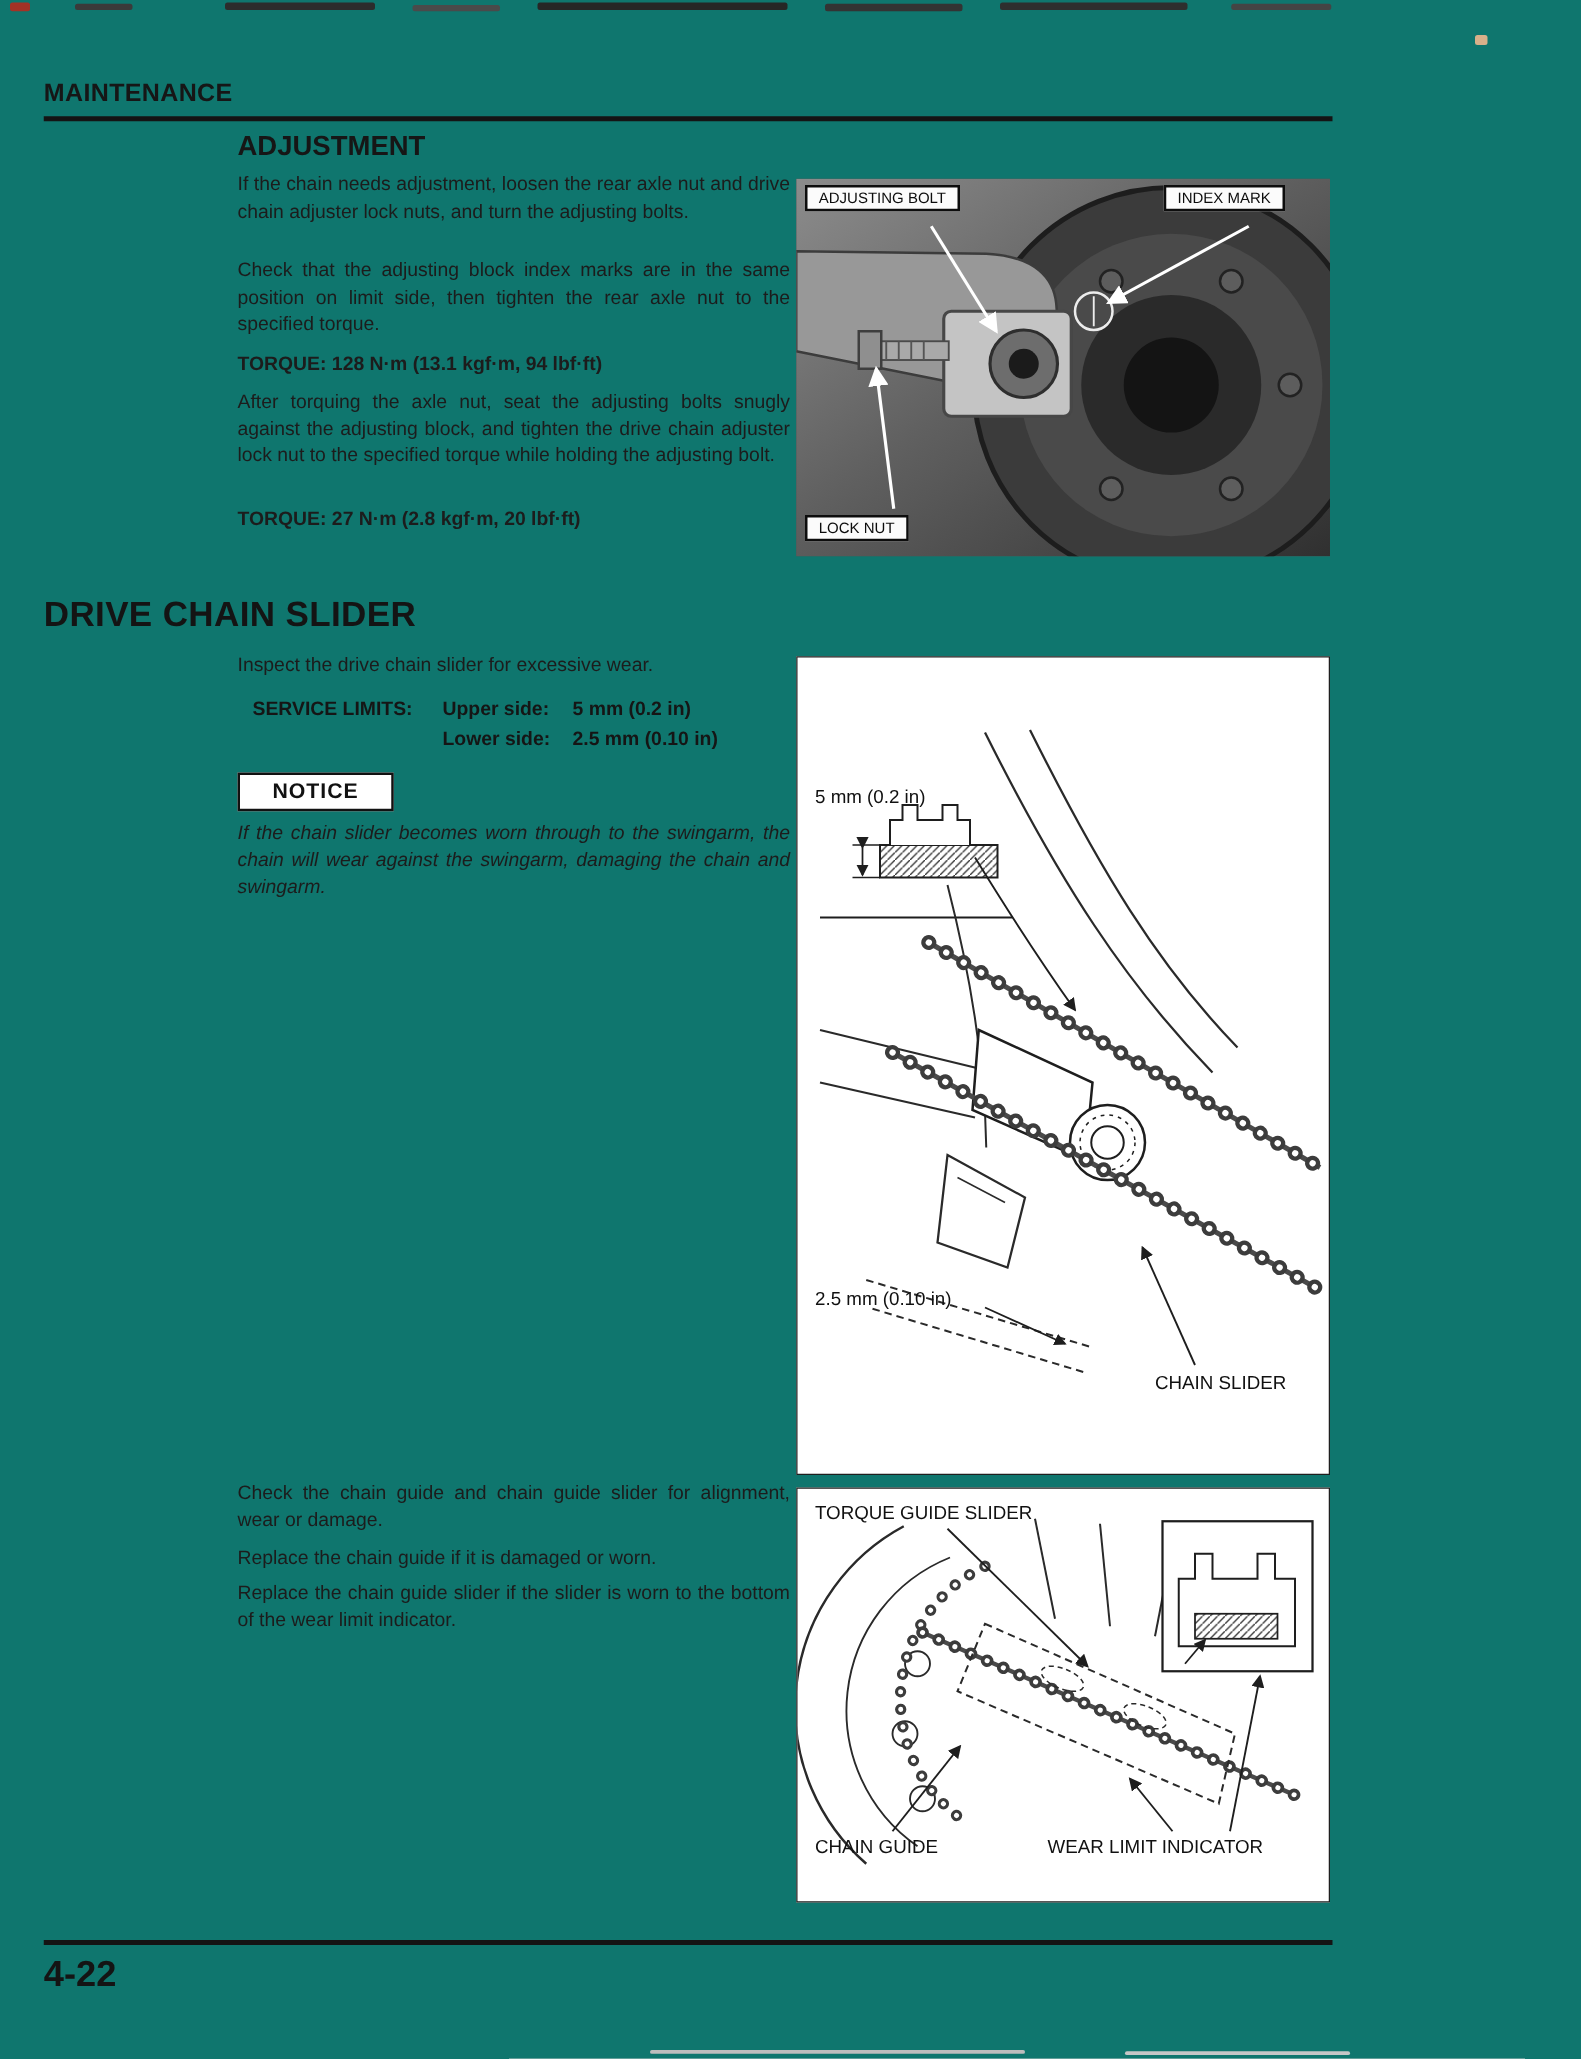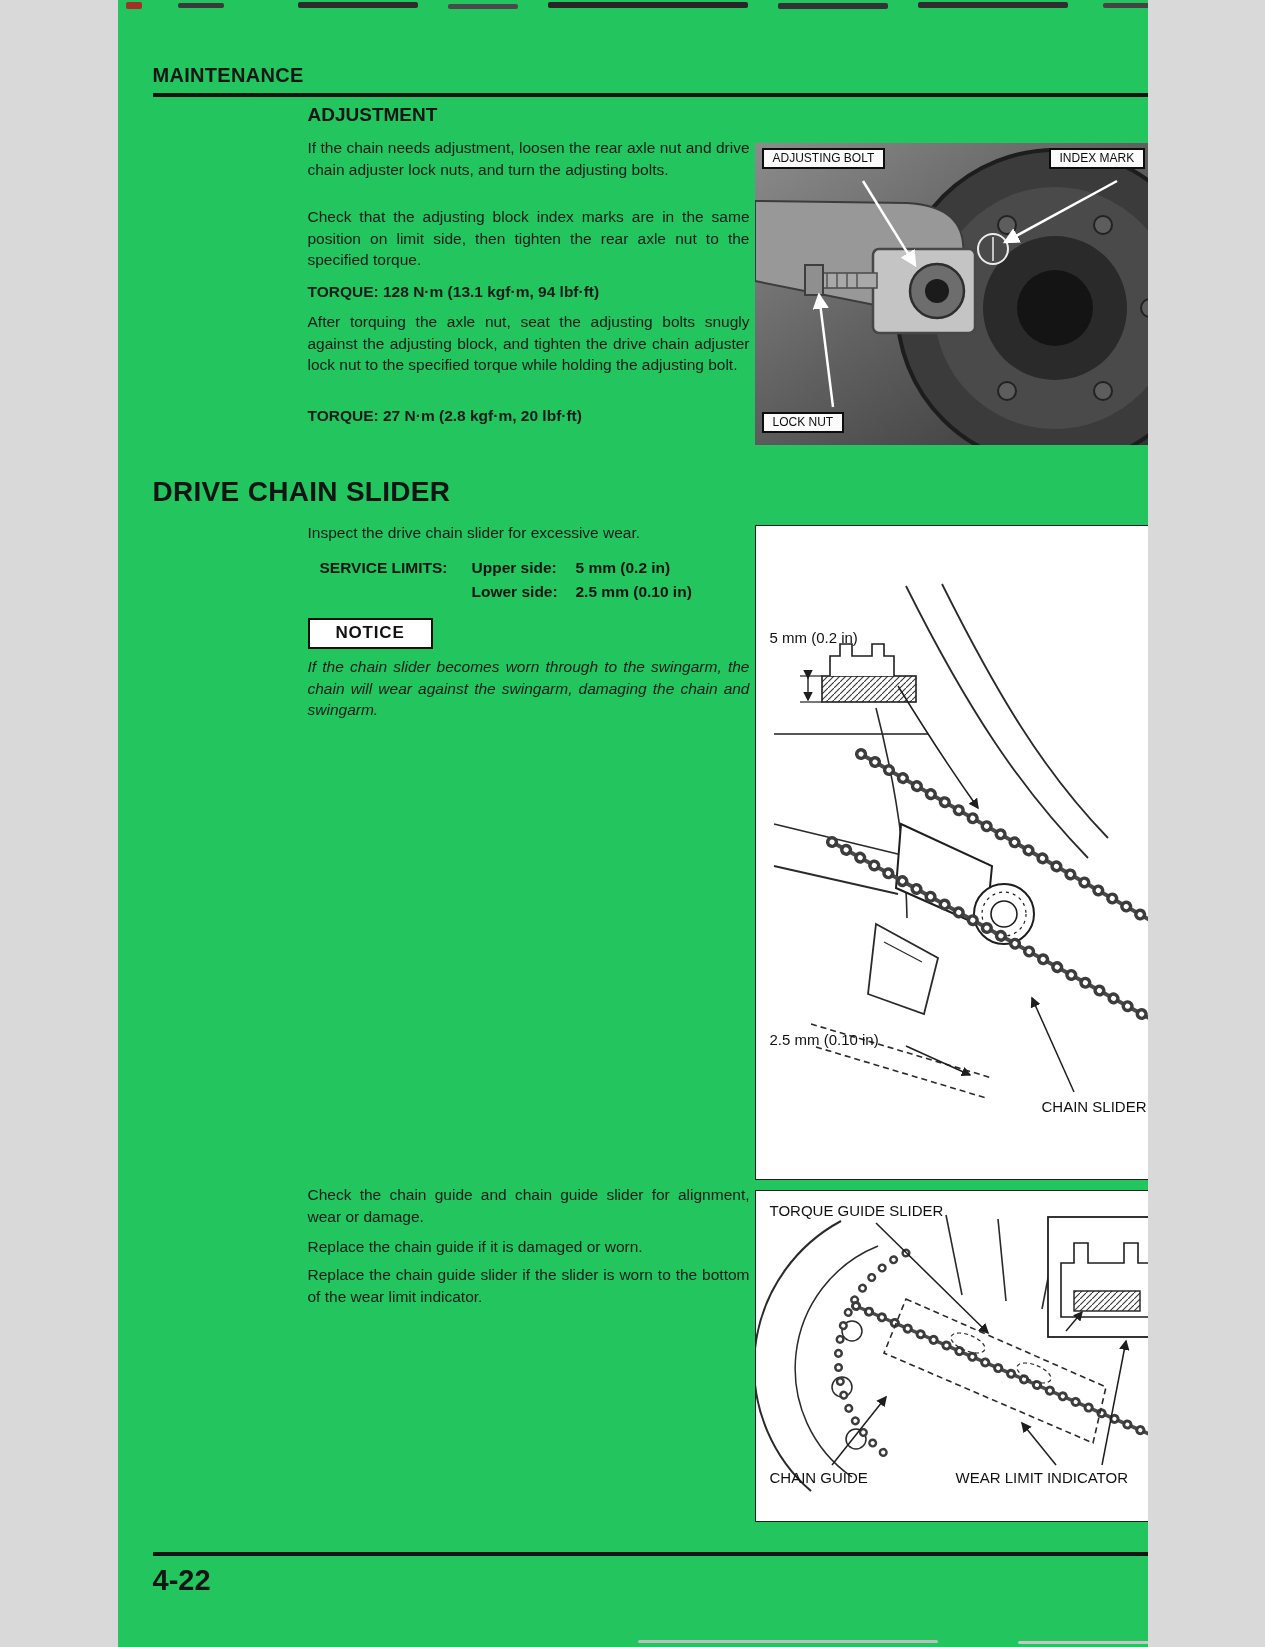--- a/index.html
+++ b/index.html
@@ -1,24 +1,24 @@
 <!DOCTYPE html>
 <html><head>
 <meta charset="utf-8">
 <style>
   * { margin:0; padding:0; box-sizing:border-box; }
   html,body { background:#d9d9d9; }
   .page {
-    position:relative; width:1030px; height:1647px; margin:0 auto;
-    background:#22c55e; overflow:hidden;
+    position:relative; width:1265px; height:1647px; margin:0 auto;
+    background:#0f766e; overflow:hidden;
     font-family:"Liberation Sans","DejaVu Sans",sans-serif; color:#1a1a1a;
   }
   .rule { position:absolute; background:#141414; height:4px; }
   .hdr-title { position:absolute; font-size:20px; font-weight:bold; letter-spacing:0.3px; color:#161616; }
-  .sec-title { position:absolute; font-size:19px; font-weight:bold; color:#161616; }
+  .sec-title { position:absolute; font-size:22px; font-weight:bold; color:#161616; }
   .big-title { position:absolute; font-size:28px; font-weight:bold; letter-spacing:0.3px; color:#141414; }
   .body-text { position:absolute; width:442px; font-size:15.5px; line-height:1.4; text-align:justify; color:#1c1c1c; }
   .single { text-align:left; }
   .bold { font-weight:bold; }
   .italic { font-style:italic; }
   .svc { position:absolute; font-size:15.5px; font-weight:bold; line-height:1.55; color:#151515; }
   .svc-row { white-space:nowrap; }
   .svc-label { display:inline-block; width:152px;margin-left:12px; }
   .svc-side { display:inline-block; width:104px; }
   .notice-box {

